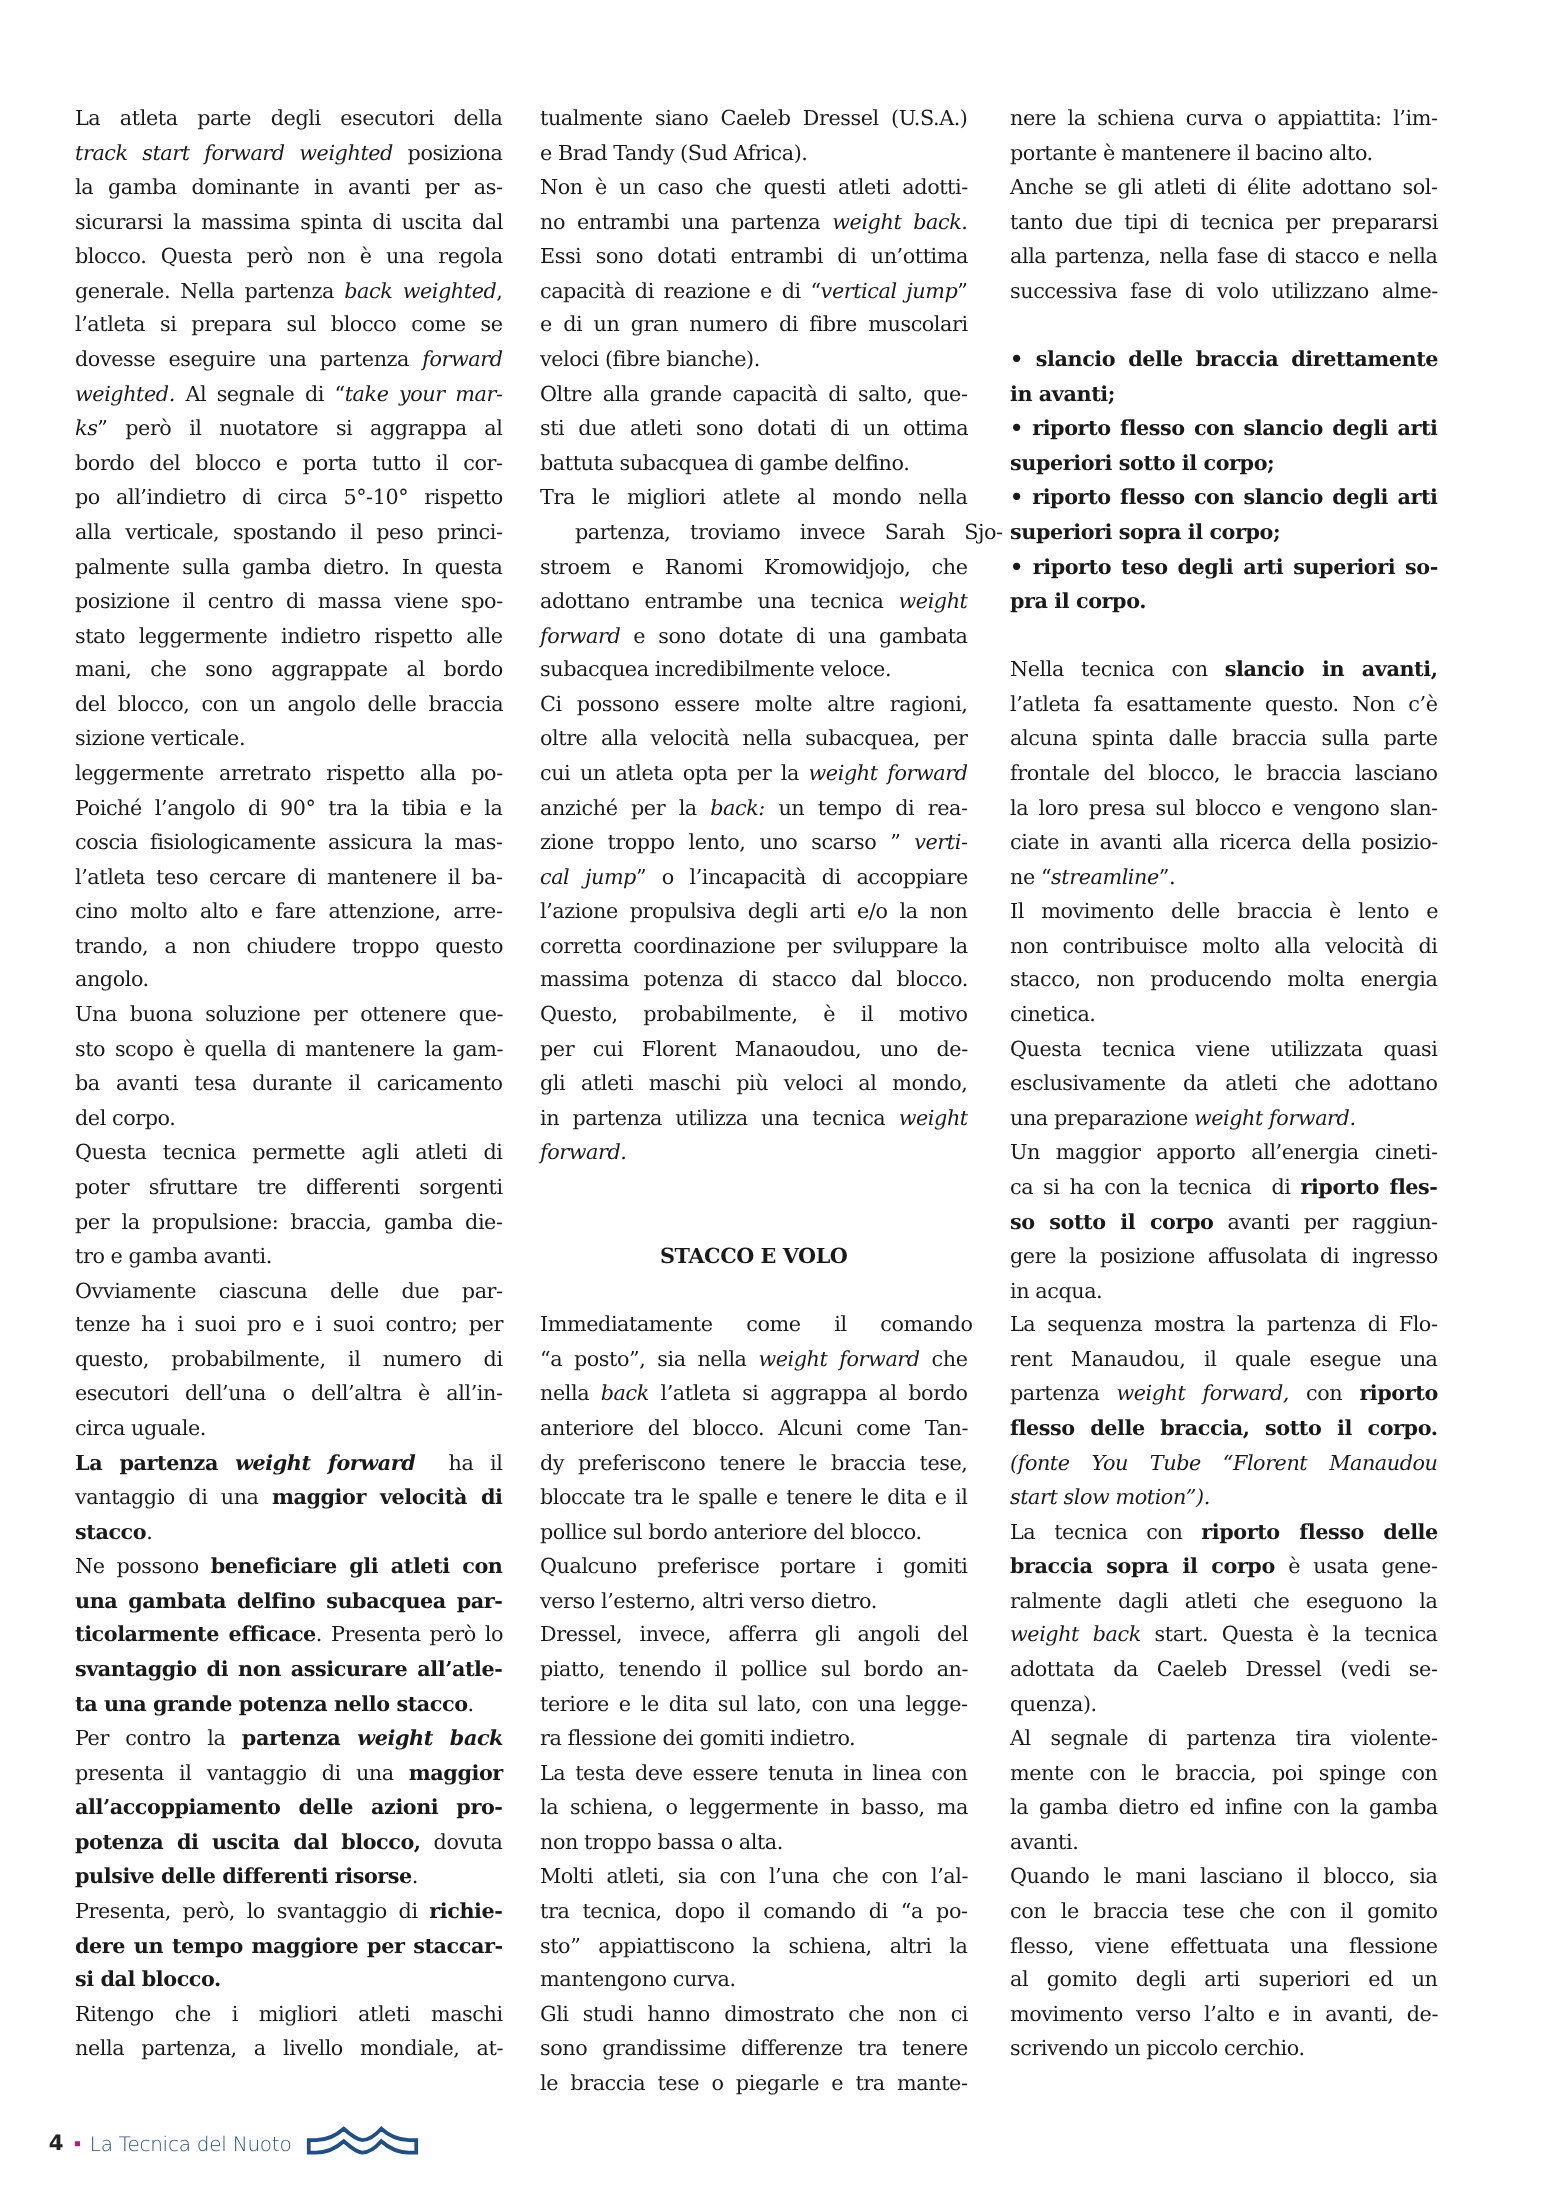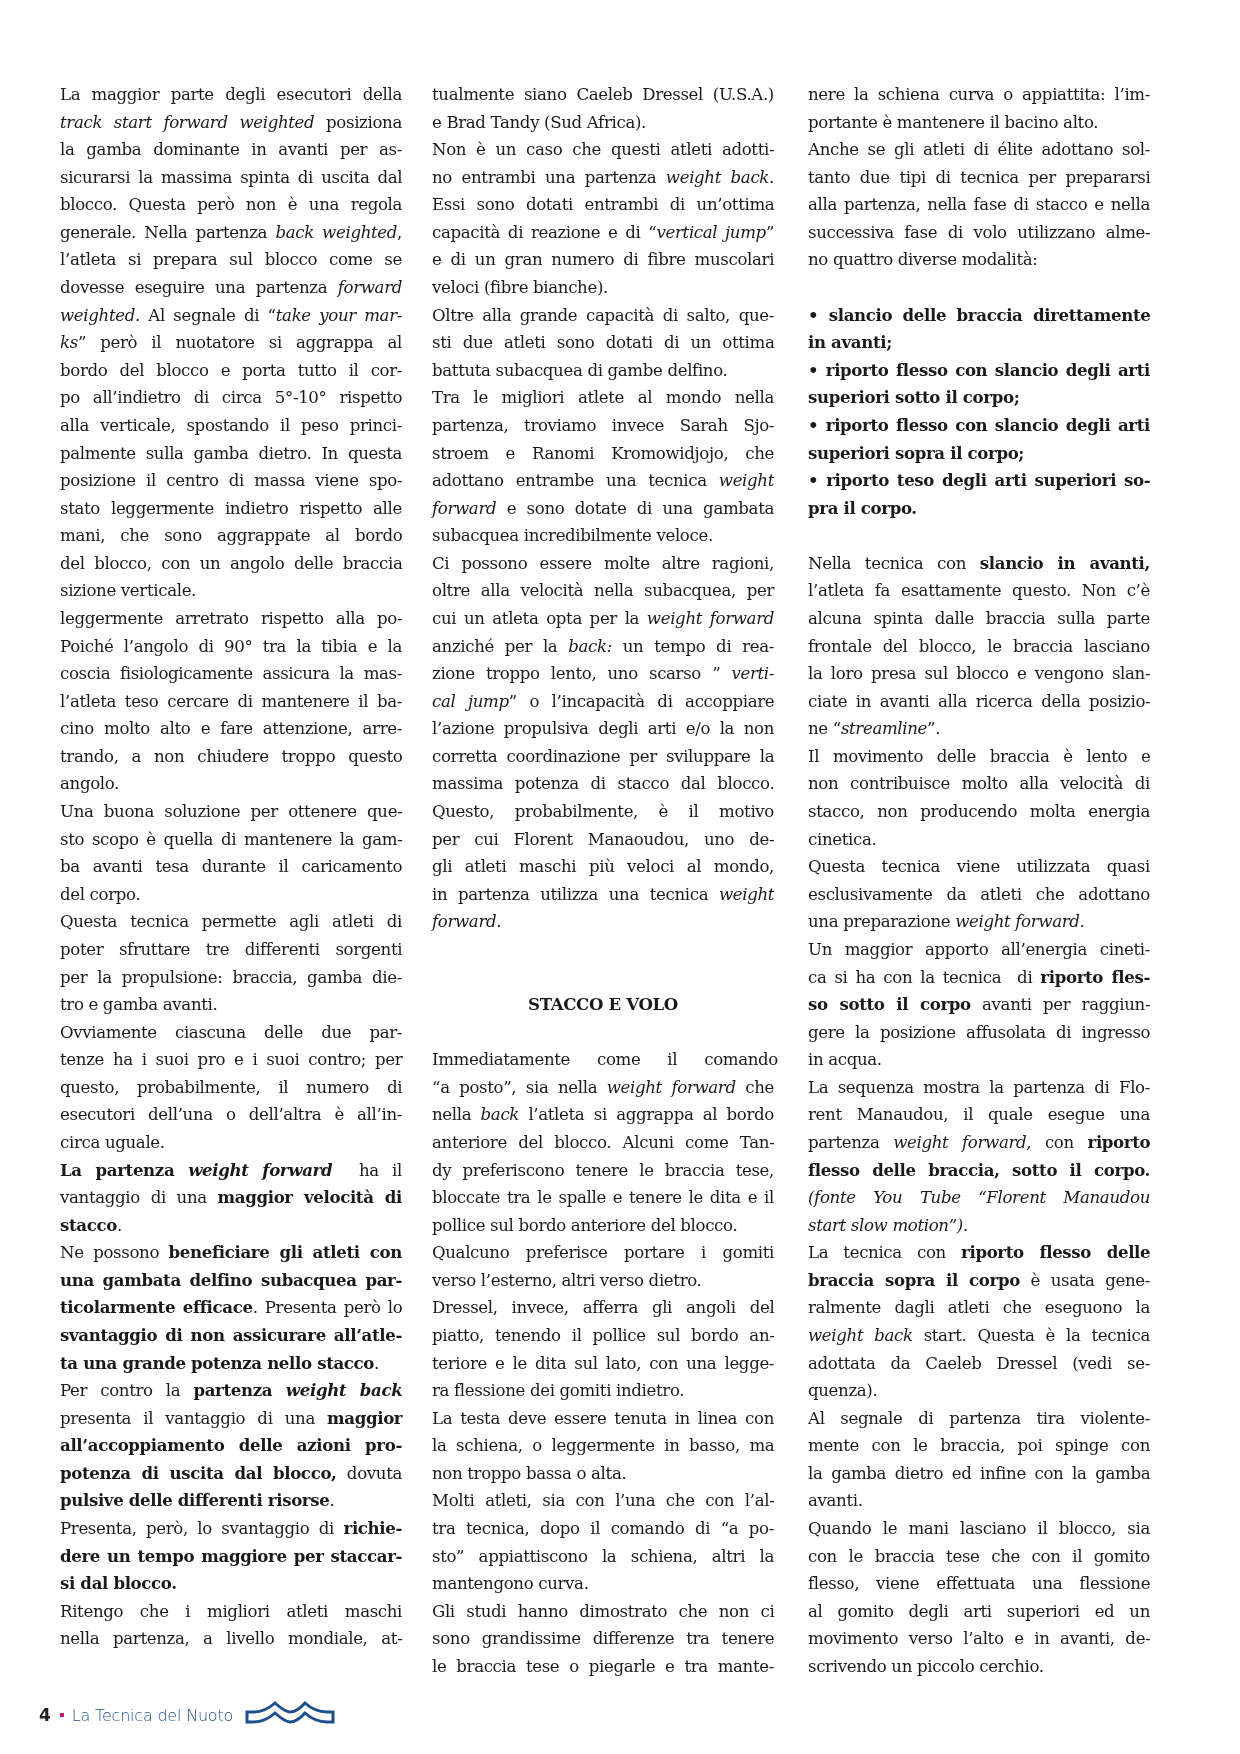--- a/index.html
+++ b/index.html
@@ -17,21 +17,21 @@
   .footer{position:absolute;left:39px;top:1700px;height:30px;display:flex;align-items:center;font-family:"DejaVu Sans","Liberation Sans",sans-serif;}
   .footer .num{font-weight:bold;font-size:17px;color:#222;}
   .footer .dot{width:4px;height:4px;background:#c0177a;margin:0 8px 0 9px;display:inline-block;}
   .footer .title{font-size:16px;color:#1d4f8c;font-weight:300;letter-spacing:-0.2px;}
   .footer .logo{margin-left:12px;}
 </style>
 </head>
 <body>
 
 <div id="c1" class="col">
-    <span class="ln" style="display: block; word-spacing: 6.4px;"><span style="white-space: pre;">La maggior parte degli esecutori della</span></span>
+    <span class="ln" style="display: block; word-spacing: 6.4px;"><span style="white-space: pre;">La atleta parte degli esecutori della</span></span>
     <span class="ln" style="display: block; word-spacing: 6.75px;"><i style="white-space: pre;">track start forward weighted</i><span style="white-space: pre;"> posiziona</span></span>
     <span class="ln" style="display: block; word-spacing: 6.83px;"><span style="white-space: pre;">la gamba dominante in avanti per as-</span></span>
     <span class="ln" style="display: block; word-spacing: 3.17px;"><span style="white-space: pre;">sicurarsi la massima spinta di uscita dal</span></span>
     <span class="ln" style="display: block; word-spacing: 6.67px;"><span style="white-space: pre;">blocco. Questa però non è una regola</span></span>
     <span class="ln" style="display: block; word-spacing: 3.25px;"><span style="white-space: pre;">generale. Nella partenza </span><i style="white-space: pre;">back weighted</i><span style="white-space: pre;">,</span></span>
     <span class="ln" style="display: block; word-spacing: 7px;"><span style="white-space: pre;">l’atleta si prepara sul blocco come se</span></span>
     <span class="ln" style="display: block; word-spacing: 5.5px;"><span style="white-space: pre;">dovesse eseguire una partenza </span><i style="white-space: pre;">forward</i></span>
     <span class="ln" style="display: block; word-spacing: 3.5px;"><i style="white-space: pre;">weighted.</i><span style="white-space: pre;"> Al segnale di “</span><i style="white-space: pre;">take your mar-</i></span>
     <span class="ln" style="display: block; word-spacing: 9.17px;"><i style="white-space: pre;">ks</i><span style="white-space: pre;">” però il nuotatore si aggrappa al</span></span>
     <span class="ln" style="display: block; word-spacing: 7.14px;"><span style="white-space: pre;">bordo del blocco e porta tutto il cor-</span></span>
@@ -88,21 +88,21 @@
     <span class="ln" style="display: block; word-spacing: 5px;"><span style="white-space: pre;">Non è un caso che questi atleti adotti-</span></span>
     <span class="ln" style="display: block; word-spacing: 4.6px;"><span style="white-space: pre;">no entrambi una partenza </span><i style="white-space: pre;">weight back</i><span style="white-space: pre;">.</span></span>
     <span class="ln" style="display: block; word-spacing: 6.6px;"><span style="white-space: pre;">Essi sono dotati entrambi di un’ottima</span></span>
     <span class="ln" style="display: block; word-spacing: 2.83px;"><span style="white-space: pre;">capacità di reazione e di “</span><i style="white-space: pre;">vertical jump</i><span style="white-space: pre;">”</span></span>
     <span class="ln" style="display: block; word-spacing: 4.14px;"><span style="white-space: pre;">e di un gran numero di fibre muscolari</span></span>
     <span class="ln last"><span style="white-space: pre;">veloci (fibre bianche).</span></span>
     <span class="ln" style="display: block; word-spacing: 3.67px;"><span style="white-space: pre;">Oltre alla grande capacità di salto, que-</span></span>
     <span class="ln" style="display: block; word-spacing: 6.29px;"><span style="white-space: pre;">sti due atleti sono dotati di un ottima</span></span>
     <span class="ln last"><span style="white-space: pre;">battuta subacquea di gambe delfino.</span></span>
     <span class="ln" style="display: block; word-spacing: 8.67px;"><span style="white-space: pre;">Tra le migliori atlete al mondo nella</span></span>
-    <span class="ln" style="display: block; word-spacing: 10.75px;"><span style="white-space: pre;">partenza, troviamo invece Sarah Sjo-</span></span>
+    <span class="ln" style="display: block; word-spacing: 10.75px;"><span style="white-space: pre; margin-left: 28px;">partenza, troviamo invece Sarah Sjo-</span></span>
     <span class="ln" style="display: block; word-spacing: 12px;"><span style="white-space: pre;">stroem e Ranomi Kromowidjojo, che</span></span>
     <span class="ln" style="display: block; word-spacing: 7px;"><span style="white-space: pre;">adottano entrambe una tecnica </span><i style="white-space: pre;">weight</i></span>
     <span class="ln" style="display: block; word-spacing: 5.5px;"><i style="white-space: pre;">forward</i><span style="white-space: pre;"> e sono dotate di una gambata</span></span>
     <span class="ln last"><span style="white-space: pre;">subacquea incredibilmente veloce.</span></span>
     <span class="ln" style="display: block; word-spacing: 7.2px;"><span style="white-space: pre;">Ci possono essere molte altre ragioni,</span></span>
     <span class="ln" style="display: block; word-spacing: 5.8px;"><span style="white-space: pre;">oltre alla velocità nella subacquea, per</span></span>
     <span class="ln" style="display: block; word-spacing: 2.71px;"><span style="white-space: pre;">cui un atleta opta per la </span><i style="white-space: pre;">weight forward</i></span>
     <span class="ln" style="display: block; word-spacing: 5.86px;"><span style="white-space: pre;">anziché per la </span><i style="white-space: pre;">back:</i><span style="white-space: pre;"> un tempo di rea-</span></span>
     <span class="ln" style="display: block; word-spacing: 6.17px;"><span style="white-space: pre;">zione troppo lento, uno scarso ” </span><i style="white-space: pre;">verti-</i></span>
     <span class="ln" style="display: block; word-spacing: 7.6px;"><i style="white-space: pre;">cal jump</i><span style="white-space: pre;">” o l’incapacità di accoppiare</span></span>
@@ -142,21 +142,20 @@
     <span class="ln" style="display: block; word-spacing: 7px;"><span style="white-space: pre;">sono grandissime differenze tra tenere</span></span>
     <span class="ln" style="display: block; word-spacing: 4.86px;"><span style="white-space: pre;">le braccia tese o piegarle e tra mante-</span></span>
   </div>
 <div id="c3" class="col">
     <span class="ln" style="display: block; word-spacing: 4.17px;"><span style="white-space: pre;">nere la schiena curva o appiattita: l’im-</span></span>
     <span class="ln last"><span style="white-space: pre;">portante è mantenere il bacino alto.</span></span>
     <span class="ln" style="display: block; word-spacing: 3.86px;"><span style="white-space: pre;">Anche se gli atleti di élite adottano sol-</span></span>
     <span class="ln" style="display: block; word-spacing: 4.67px;"><span style="white-space: pre;">tanto due tipi di tecnica per prepararsi</span></span>
     <span class="ln" style="display: block; word-spacing: 2px;"><span style="white-space: pre;">alla partenza, nella fase di stacco e nella</span></span>
     <span class="ln" style="display: block; word-spacing: 5.6px;"><span style="white-space: pre;">successiva fase di volo utilizzano alme-</span></span>
-    <span class="ln last"><span style="white-space: pre;">no quattro diverse modalità:</span></span>
     <span class="ln blank">&nbsp;</span>
     <span class="ln" style="display: block; word-spacing: 5px;"><b style="white-space: pre;">• slancio delle braccia direttamente</b></span>
     <span class="ln last"><b style="white-space: pre;">in avanti;</b></span>
     <span class="ln" style="display: block; word-spacing: 2px;"><b style="white-space: pre;">• riporto flesso con slancio degli arti</b></span>
     <span class="ln last"><b style="white-space: pre;">superiori sotto il corpo;</b></span>
     <span class="ln" style="display: block; word-spacing: 2px;"><b style="white-space: pre;">• riporto flesso con slancio degli arti</b></span>
     <span class="ln last"><b style="white-space: pre;">superiori sopra il corpo;</b></span>
     <span class="ln" style="display: block; word-spacing: 2.5px;"><b style="white-space: pre;">• riporto teso degli arti superiori so-</b></span>
     <span class="ln last"><b style="white-space: pre;">pra il corpo.</b></span>
     <span class="ln blank">&nbsp;</span>

